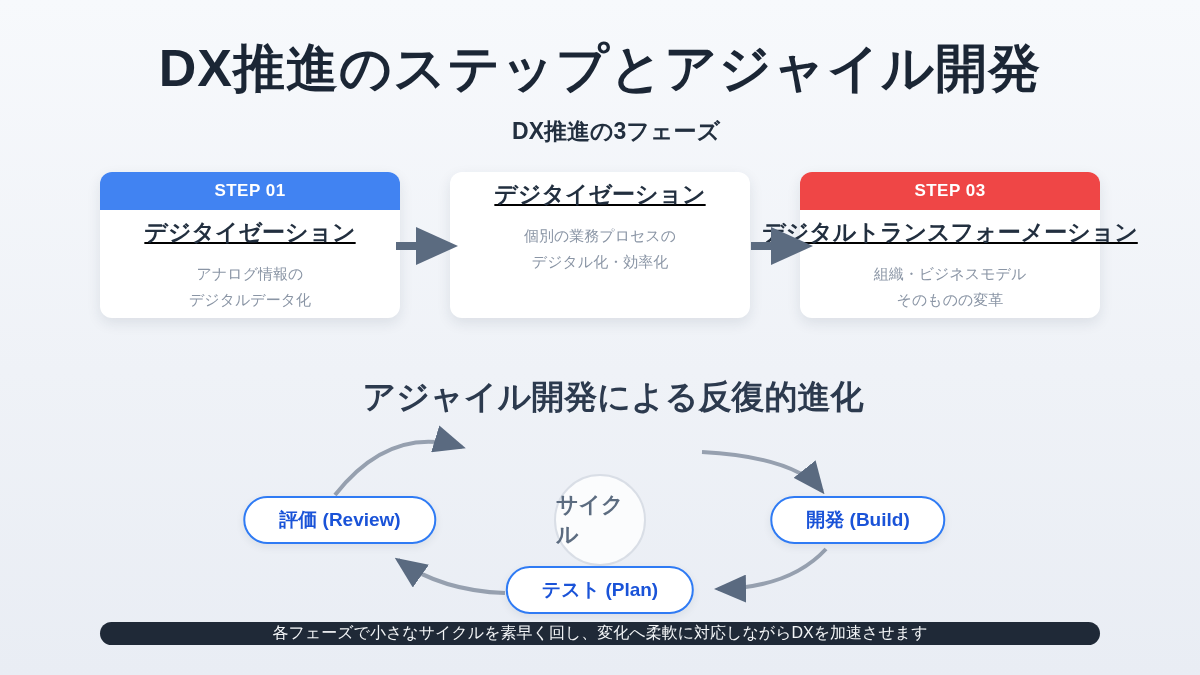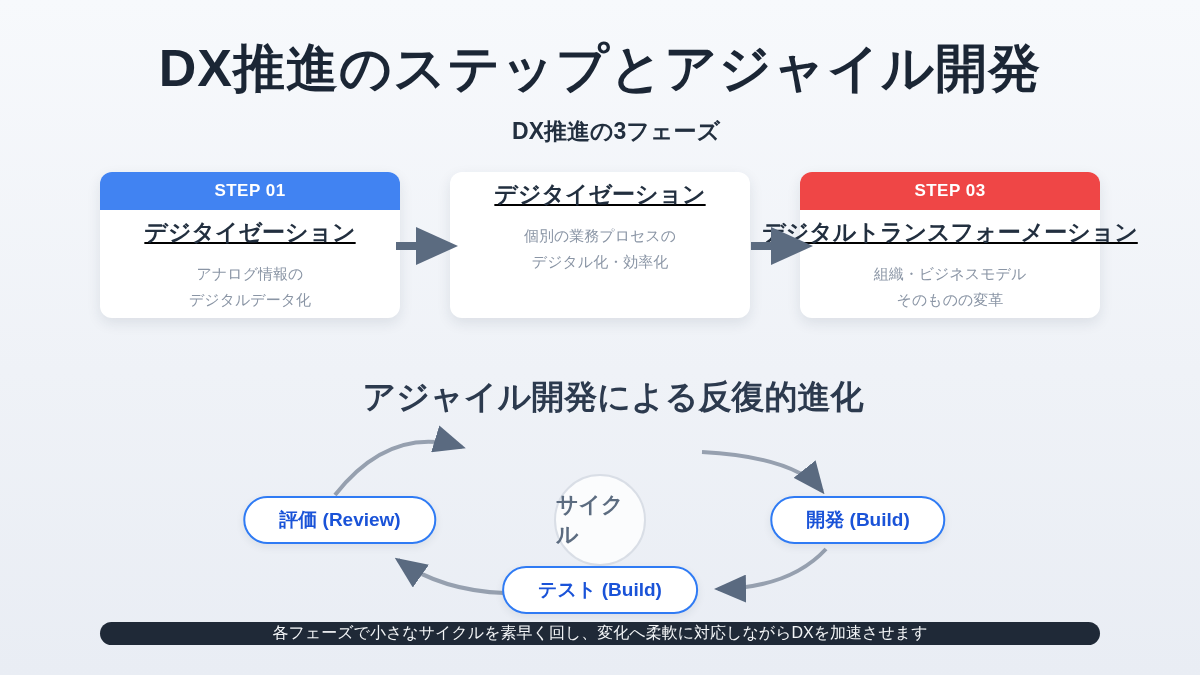--- a/index.html
+++ b/index.html
@@ -130,19 +130,19 @@
       </defs>
       <path d="M 335 90 Q 390 20 462 42" fill="none" stroke="#96a0af" stroke-width="4" marker-end="url(#arrowhead)"></path>
       <path d="M 702 47 Q 795 52 822 86" fill="none" stroke="#96a0af" stroke-width="4" marker-end="url(#arrowhead)"></path>
       <path d="M 826 144 Q 790 183 718 184" fill="none" stroke="#96a0af" stroke-width="4" marker-end="url(#arrowhead)"></path>
       <path d="M 505 188 Q 442 186 398 155" fill="none" stroke="#96a0af" stroke-width="4" marker-end="url(#arrowhead)"></path>
     </svg>
 
     <div class="cycle-center">サイクル</div>
 
     <div class="cycle-node" style="left:858px;top:115px;">開発 (Build)</div>
-    <div class="cycle-node" style="left:600px;top:185px;">テスト (Build)</div>
+    <div class="cycle-node" style="left:600px;top:185px;">テスト (Plan)</div>
     <div class="cycle-node" style="left:340px;top:115px;">評価 (Review)</div>
   </div>
 
   <div class="footer-bar">各フェーズで小さなサイクルを素早く回し、変化へ柔軟に対応しながらDXを加速させます</div>
 
 </div>
 
 </body></html>

